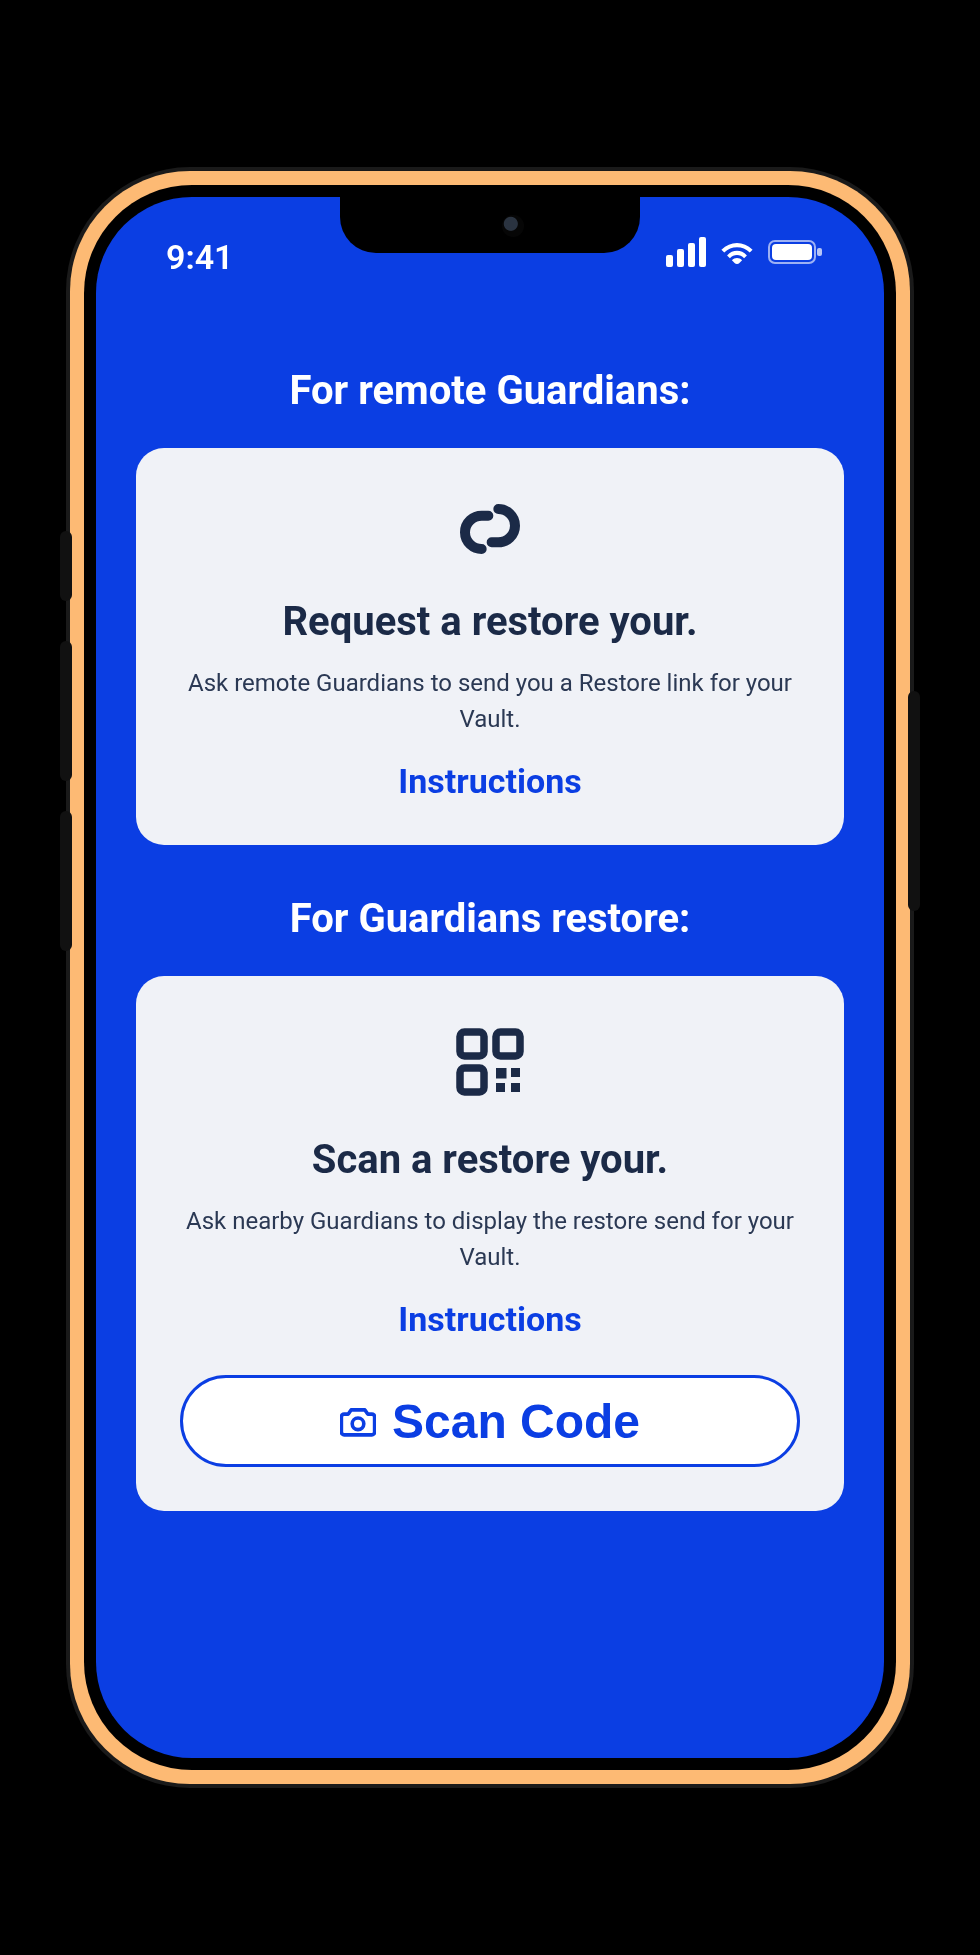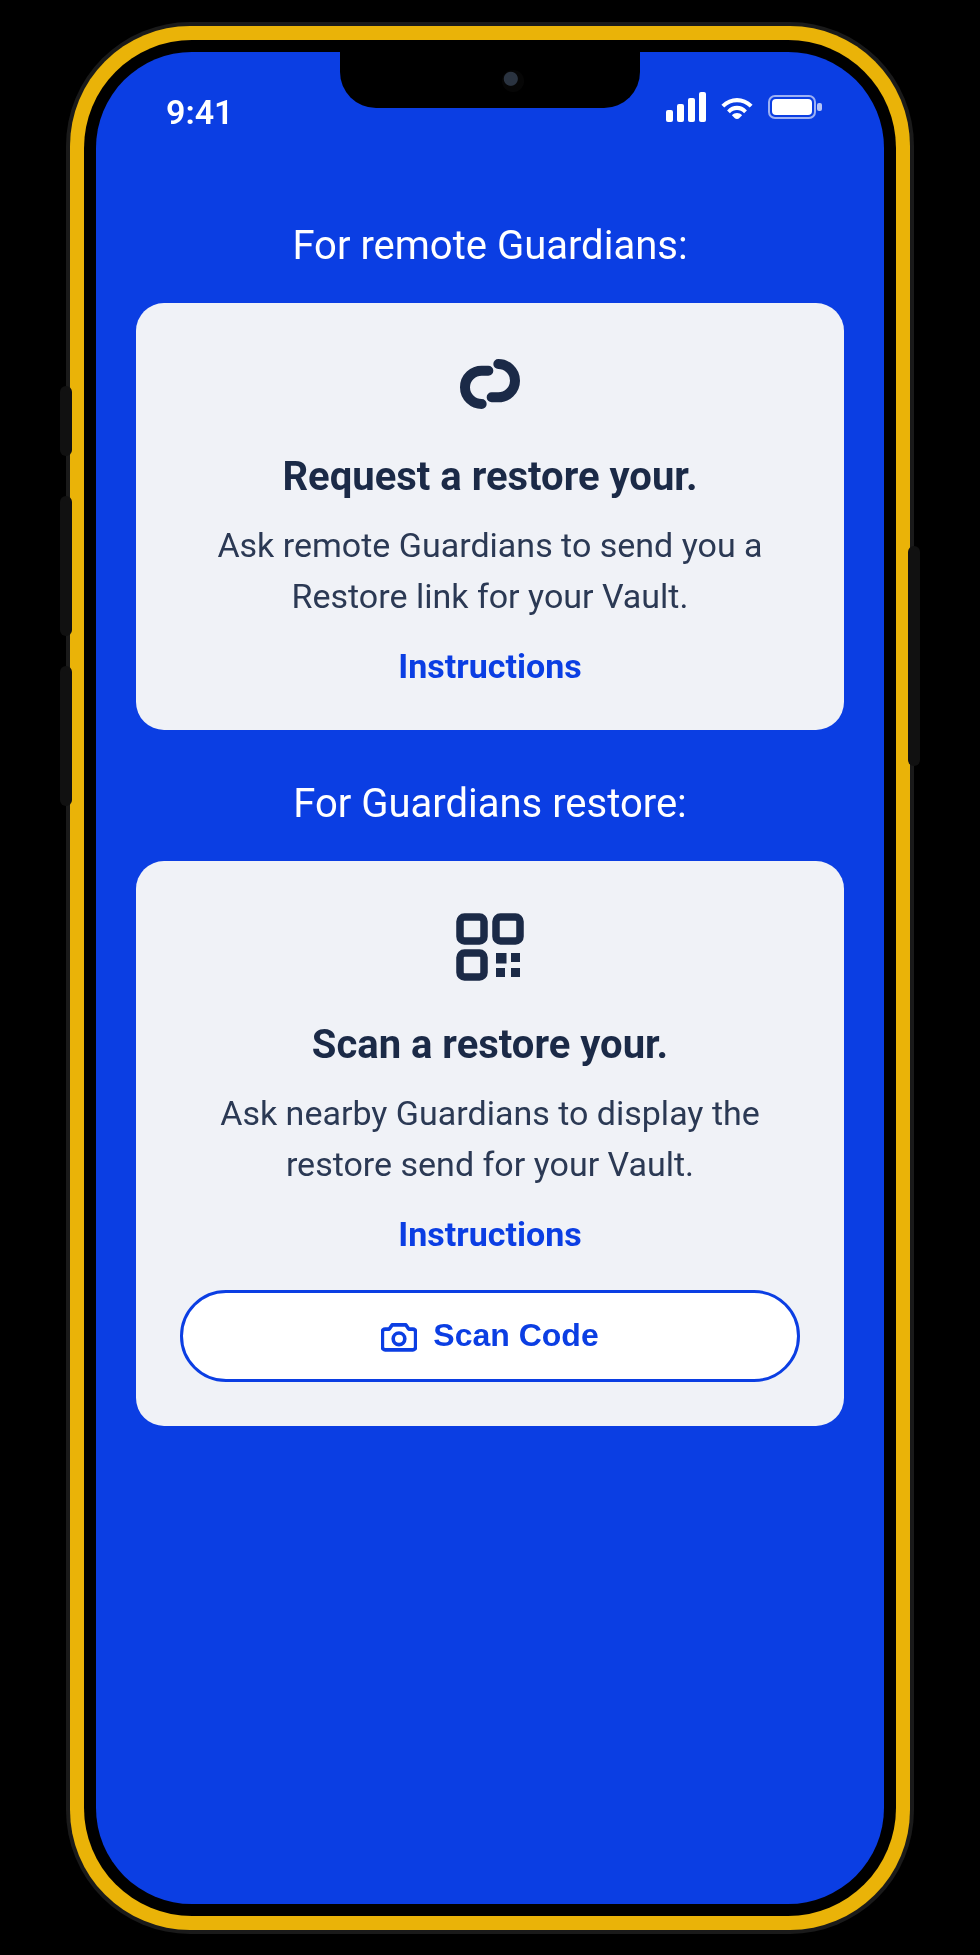--- a/index.html
+++ b/index.html
@@ -15,22 +15,22 @@
   body{
     font-family:-apple-system,BlinkMacSystemFont,"Segoe UI",Roboto,Helvetica,Arial,sans-serif;
     display:flex;justify-content:center;
   }
   .stage{
     width:980px;height:1955px;background:var(--bg);position:relative;
     display:flex;justify-content:center;align-items:center;
   }
   
   .phone{
-    width:840px;height:1904px;position:relative;
-    background:#eab308;border-radius:120px;
+    width:840px;height:1613px;position:relative;
+    background:#fdba74;border-radius:120px;
     box-shadow:0 0 0 4px #1a1a1a, 0 30px 80px rgba(0,0,0,.6);
   }
   .phone:before{
     content:"";position:absolute;inset:14px;border-radius:108px;background:#000;
   }
   .screen{
     position:absolute;inset:26px;border-radius:96px;overflow:hidden;
     background:var(--blue);
   }
   
@@ -73,35 +73,35 @@
     position:relative;height:100px;color:#fff;display:flex;align-items:center;justify-content:center;
   }
   .navbar .back{
     position:absolute;left:40px;top:50%;transform:translateY(-50%);
     width:48px;height:48px;display:flex;align-items:center;justify-content:center;
   }
   .navbar .title{font-size:44px;font-weight:700;}
   
   .content{padding:30px 40px 60px;}
   .section-label{
-    color:#fff;text-align:center;font-size:40px;font-weight:400;margin:30px 0 34px;
+    color:#fff;text-align:center;font-size:40px;font-weight:700;margin:30px 0 34px;
   }
   .card{
     background:var(--card);border-radius:28px;padding:50px 44px 44px;
     display:flex;flex-direction:column;align-items:center;text-align:center;
   }
   .card .icon{color:var(--dark);margin-bottom:24px;}
   .card h2{font-size:40px;font-weight:700;color:var(--dark);margin:10px 0 20px;}
-  .card p{font-size:34px;line-height:1.5;color:#2b3954;margin:0 0 24px;}
+  .card p{font-size:24px;line-height:1.5;color:#2b3954;margin:0 0 24px;}
   .card .link{
     color:var(--linkblue);font-size:34px;font-weight:700;text-decoration:none;
   }
   .scanbtn{
     margin-top:36px;width:100%;height:92px;border-radius:60px;border:3px solid var(--linkblue);
-    background:#fff;color:var(--linkblue);font-size:32px;font-weight:700;
+    background:#fff;color:var(--linkblue);font-size:48px;font-weight:700;
     display:flex;align-items:center;justify-content:center;gap:16px;cursor:pointer;
   }
   .scanbtn svg{display:block;}
 </style>
 </head>
 <body>
 
 <div class="stage">
   <div class="phone">
     <div class="btn-left1"></div>

